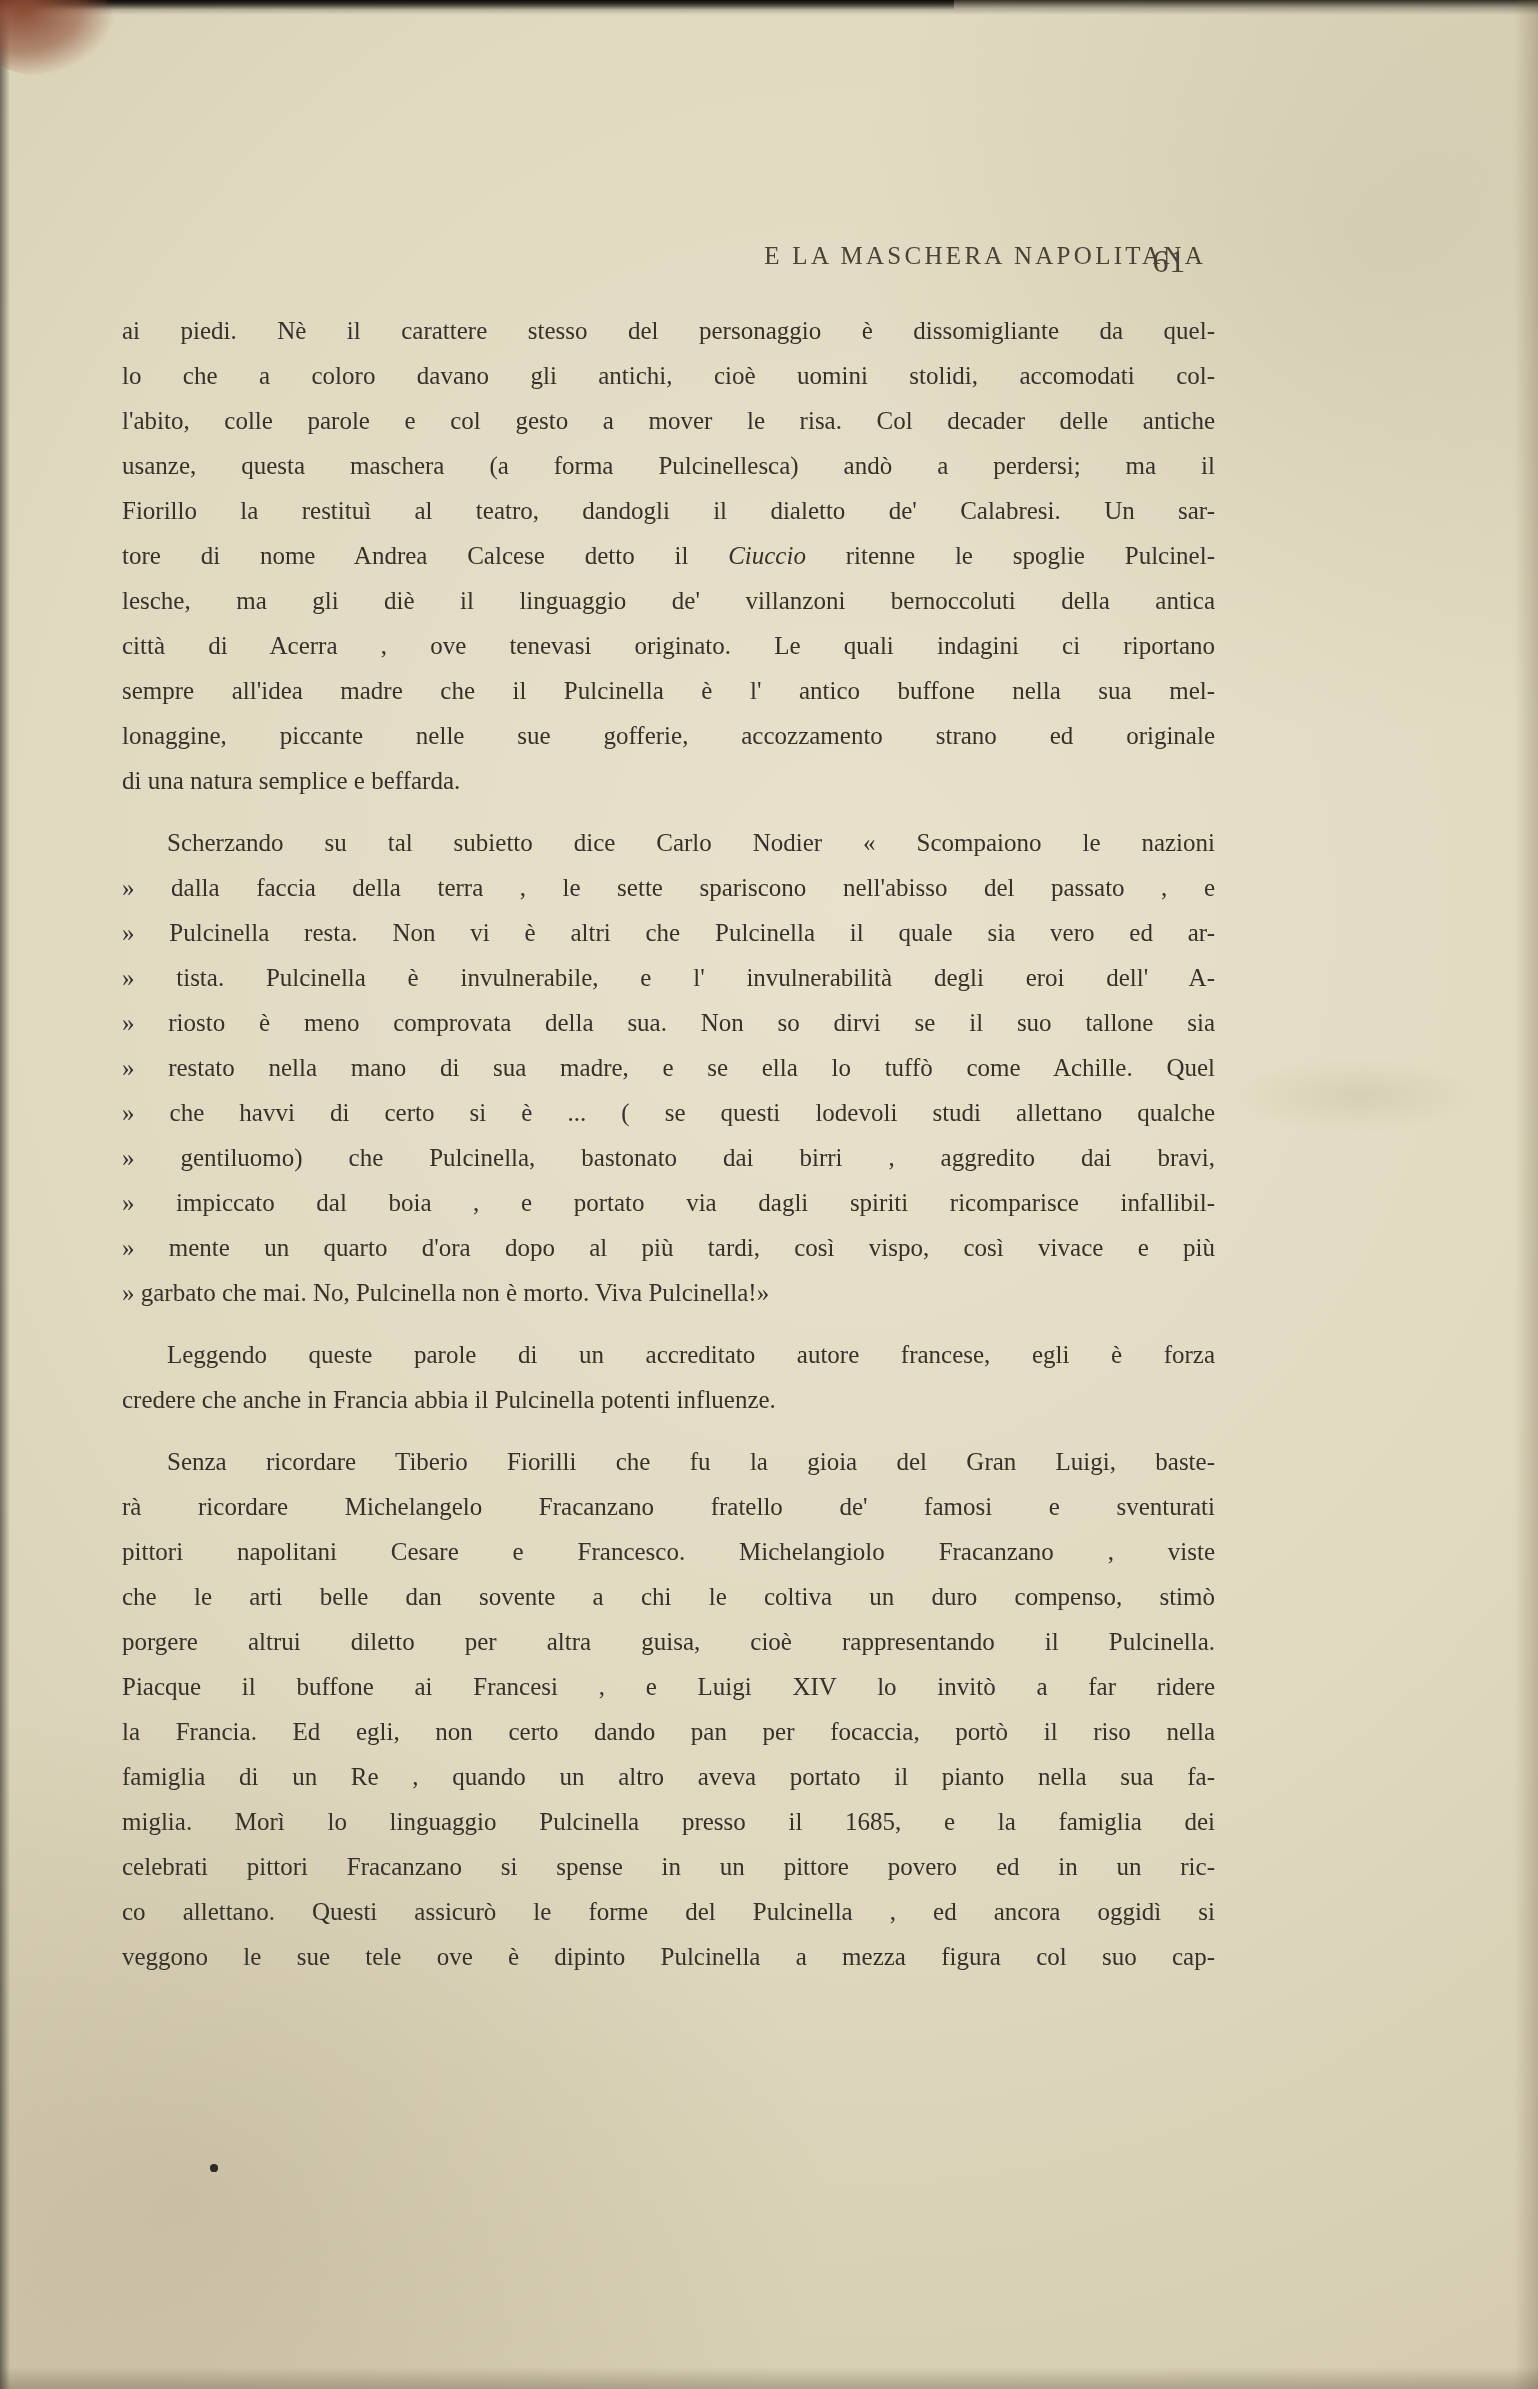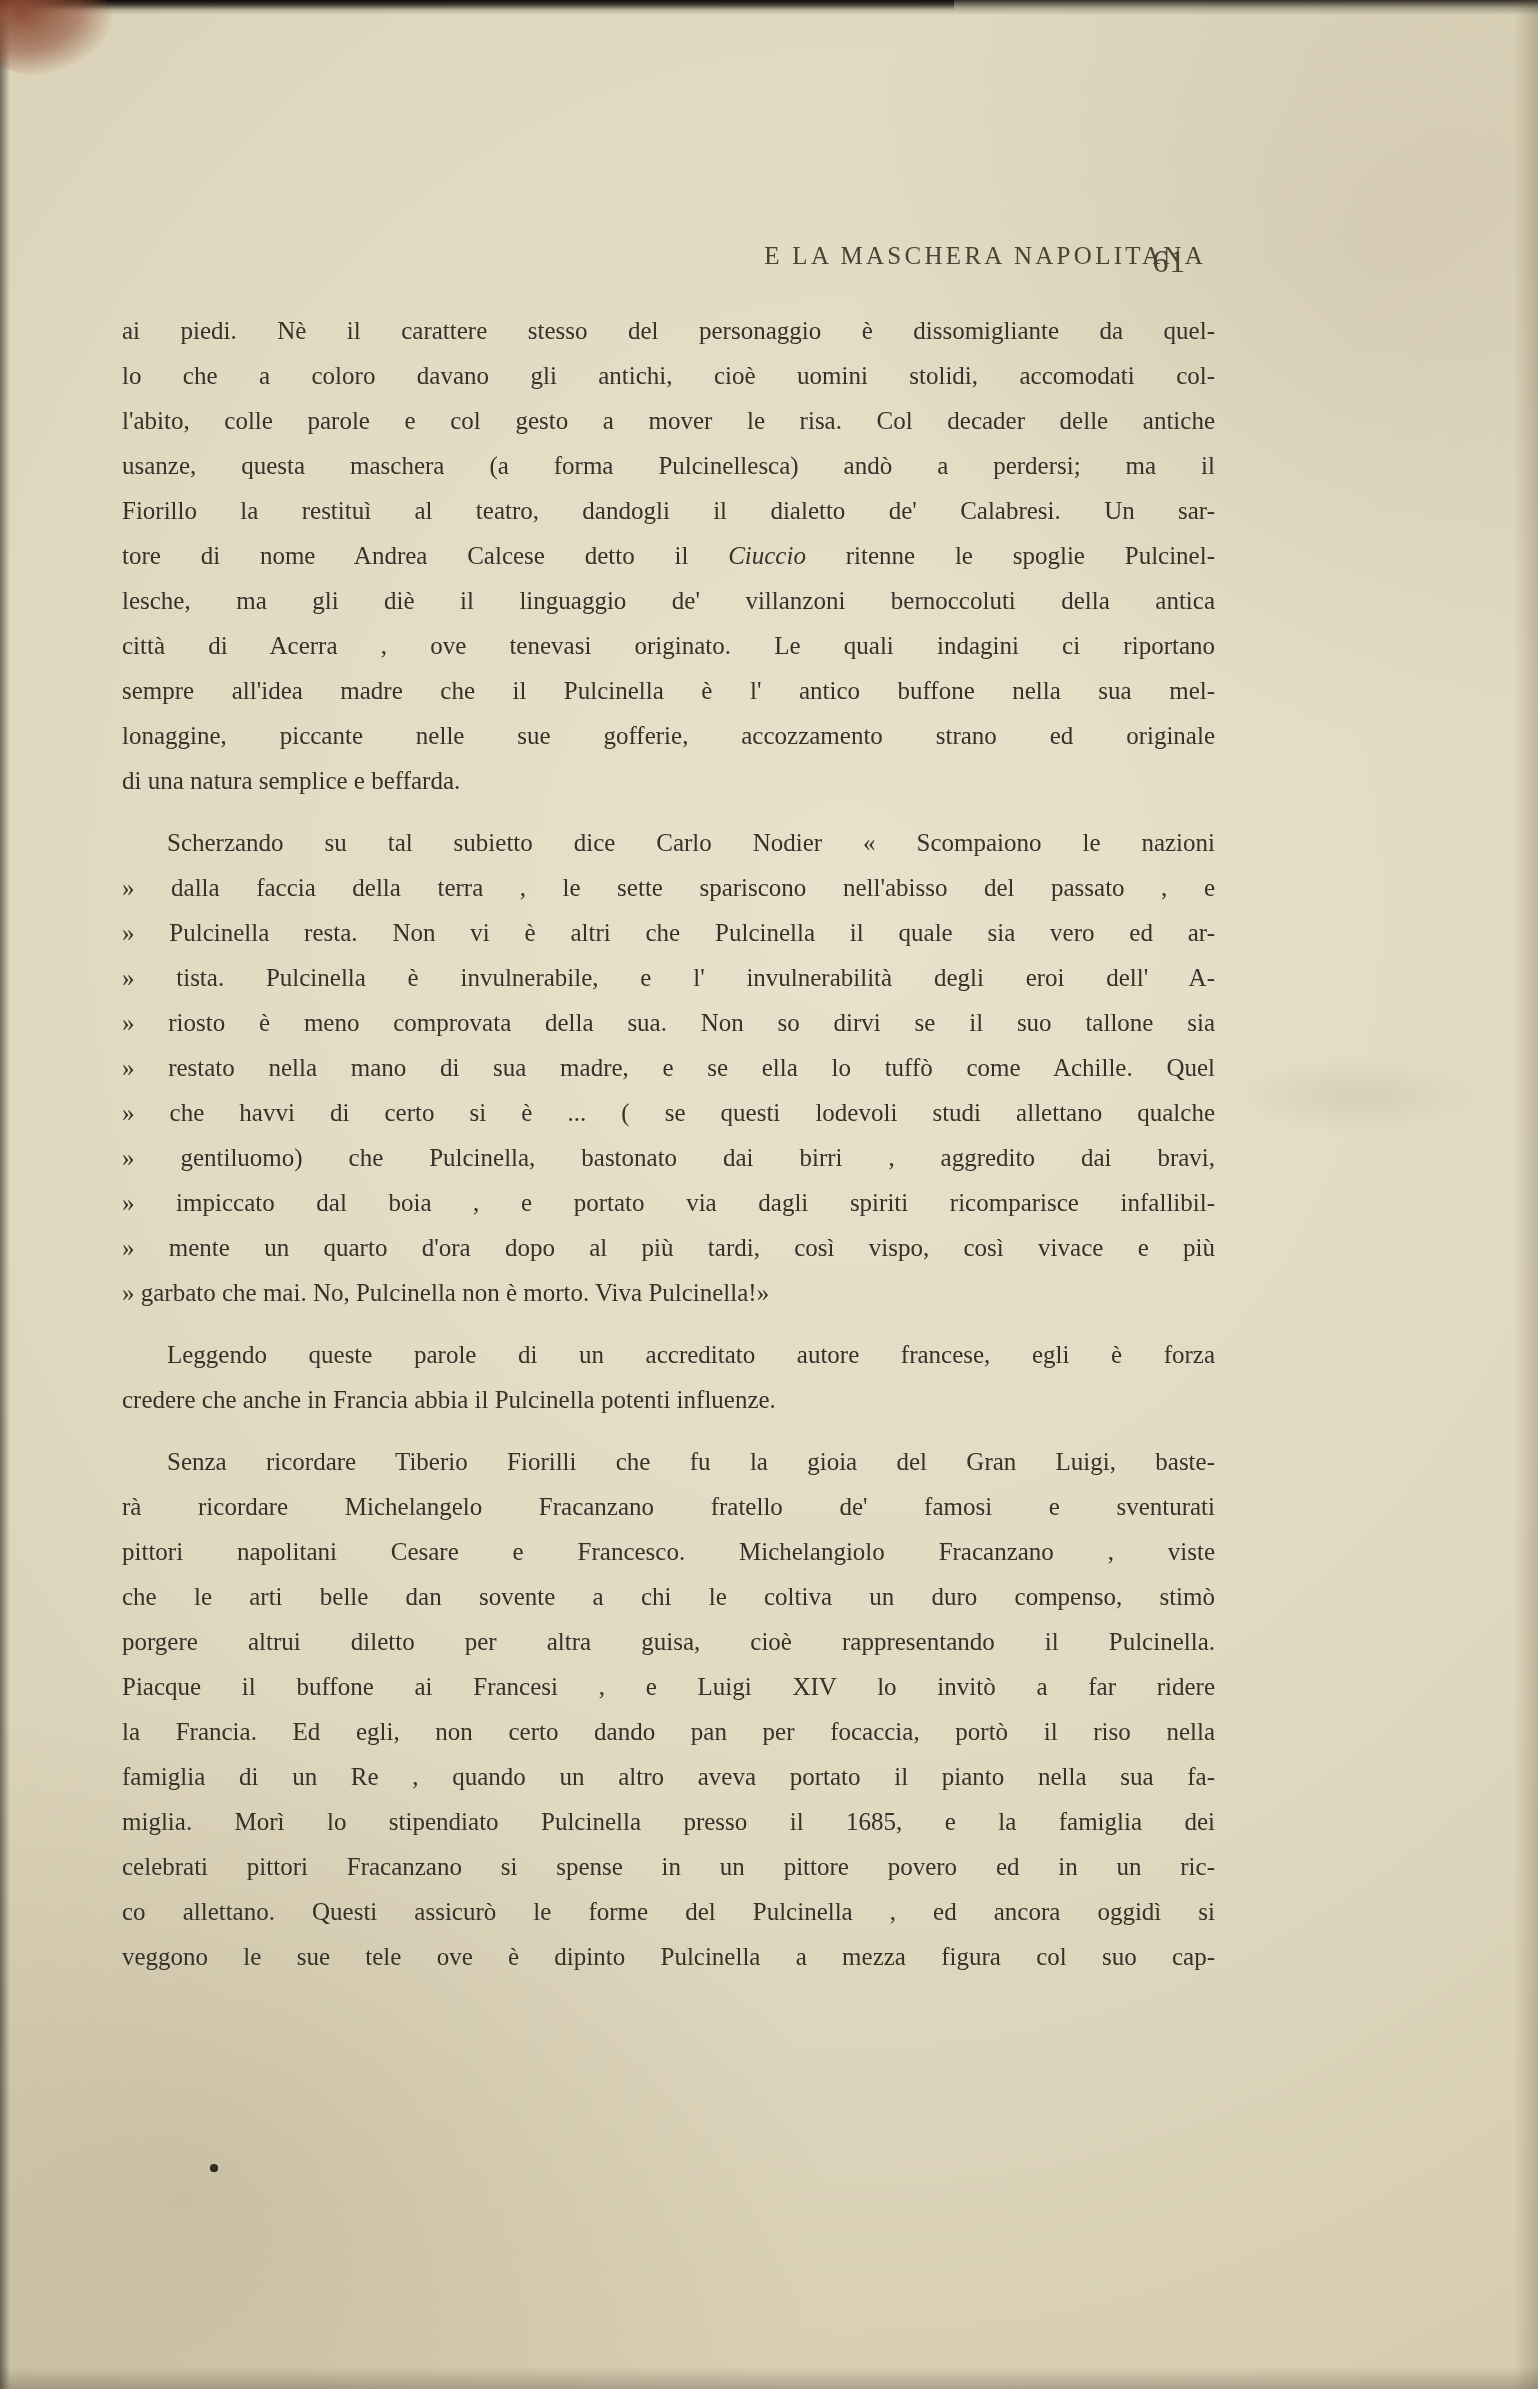--- a/index.html
+++ b/index.html
@@ -130,21 +130,21 @@
       </div>
       <div class="paragraph">
         <div class="line indent">Senza ricordare Tiberio Fiorilli che fu la gioia del Gran Luigi, baste-</div>
         <div class="line">rà ricordare Michelangelo Fracanzano fratello de' famosi e sventurati</div>
         <div class="line">pittori napolitani Cesare e Francesco. Michelangiolo Fracanzano , viste</div>
         <div class="line">che le arti belle dan sovente a chi le coltiva un duro compenso, stimò</div>
         <div class="line">porgere altrui diletto per altra guisa, cioè rappresentando il Pulcinella.</div>
         <div class="line">Piacque il buffone ai Francesi , e Luigi XIV lo invitò a far ridere</div>
         <div class="line">la Francia. Ed egli, non certo dando pan per focaccia, portò il riso nella</div>
         <div class="line">famiglia di un Re , quando un altro aveva portato il pianto nella sua fa-</div>
-        <div class="line">miglia. Morì lo stipendiato Pulcinella presso il 1685, e la famiglia dei</div>
+        <div class="line">miglia. Morì lo linguaggio Pulcinella presso il 1685, e la famiglia dei</div>
         <div class="line">celebrati pittori Fracanzano si spense in un pittore povero ed in un ric-</div>
         <div class="line">co allettano. Questi assicurò le forme del Pulcinella , ed ancora oggidì si</div>
         <div class="line">veggono le sue tele ove è dipinto Pulcinella a mezza figura col suo cap-</div>
       </div>
     </div>
 
   <div class="ink-dot"></div>
 </div>
 
 

